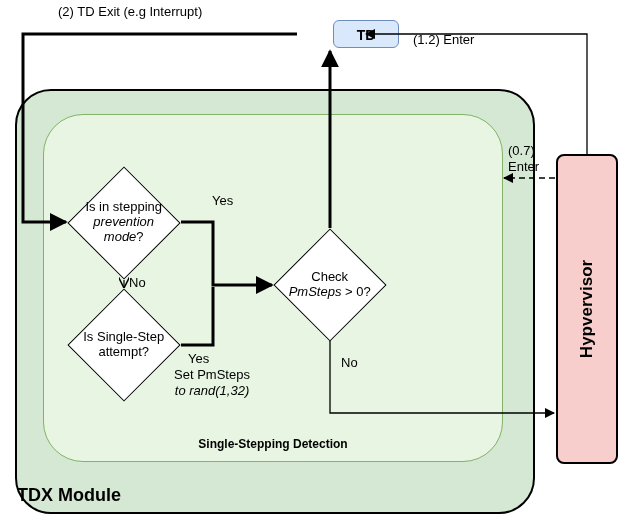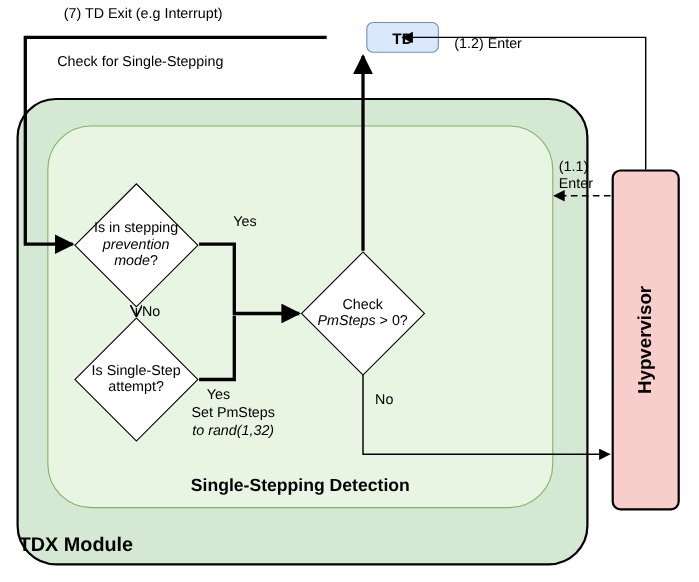--- a/index.html
+++ b/index.html
@@ -44,21 +44,21 @@
     border: 1px solid #82b366;
     border-radius: 40px;
     box-sizing: border-box;
   }
   .ssd-label {
     position: absolute;
     left: 0; right: 0;
     bottom: 10px;
     text-align: center;
     font-weight: bold;
-    font-size: 16px;
+    font-size: 12px;
   }
   
   .td-node {
     position: absolute;
     left: 298px;
     top: 20px;
     width: 66px;
     height: 28px;
     background: #dae8fc;
     border: 1px solid #6c8ebf;
@@ -194,25 +194,24 @@
 
     <path d="M181,222 L213,222 L213,285 L272,285" stroke="#000" stroke-width="3" fill="none" marker-end="url(#ahBig)"></path>
 
     <path d="M181,345 L213,345 L213,287" stroke="#000" stroke-width="3" fill="none"></path>
 
     <path d="M330,228 L330,51" stroke="#000" stroke-width="3" fill="none" marker-end="url(#ahBig)"></path>
 
     <path d="M330,341 L330,413 L554,413" stroke="#000" stroke-width="1.3" fill="none" marker-end="url(#ah)"></path>
   </svg>
 
-  <div class="flabel" style="left:58px; top:4px;">(7) TD Exit (e.g Interrupt)</div>
-  <div class="flabel" style="left:52px; top:48px;">Check for Single-Stepping</div>
+  <div class="flabel" style="left:58px; top:4px;">(2) TD Exit (e.g Interrupt)</div>
   <div class="flabel" style="left:413px; top:32px;">(1.2) Enter</div>
   <div class="flabel multi" style="left:508px; top:143px; width:46px; text-align:left;">
-    <span>(1.1)</span><br>
+    <span>(0.7)</span><br>
     <span>Enter</span>
   </div>
   <div class="flabel" style="left:212px; top:193px;">Yes</div>
   <div class="flabel" style="left:129px; top:275px;">No</div>
   <div class="flabel" style="left:188px; top:351px;">Yes</div>
   <div class="flabel multi" style="left:157px; top:367px; width:110px;">
     <span>Set PmSteps</span><br>
     <span style="font-style:italic"><span>to rand(1,32)</span></span>
   </div>
   <div class="flabel" style="left:341px; top:355px;">No</div>

